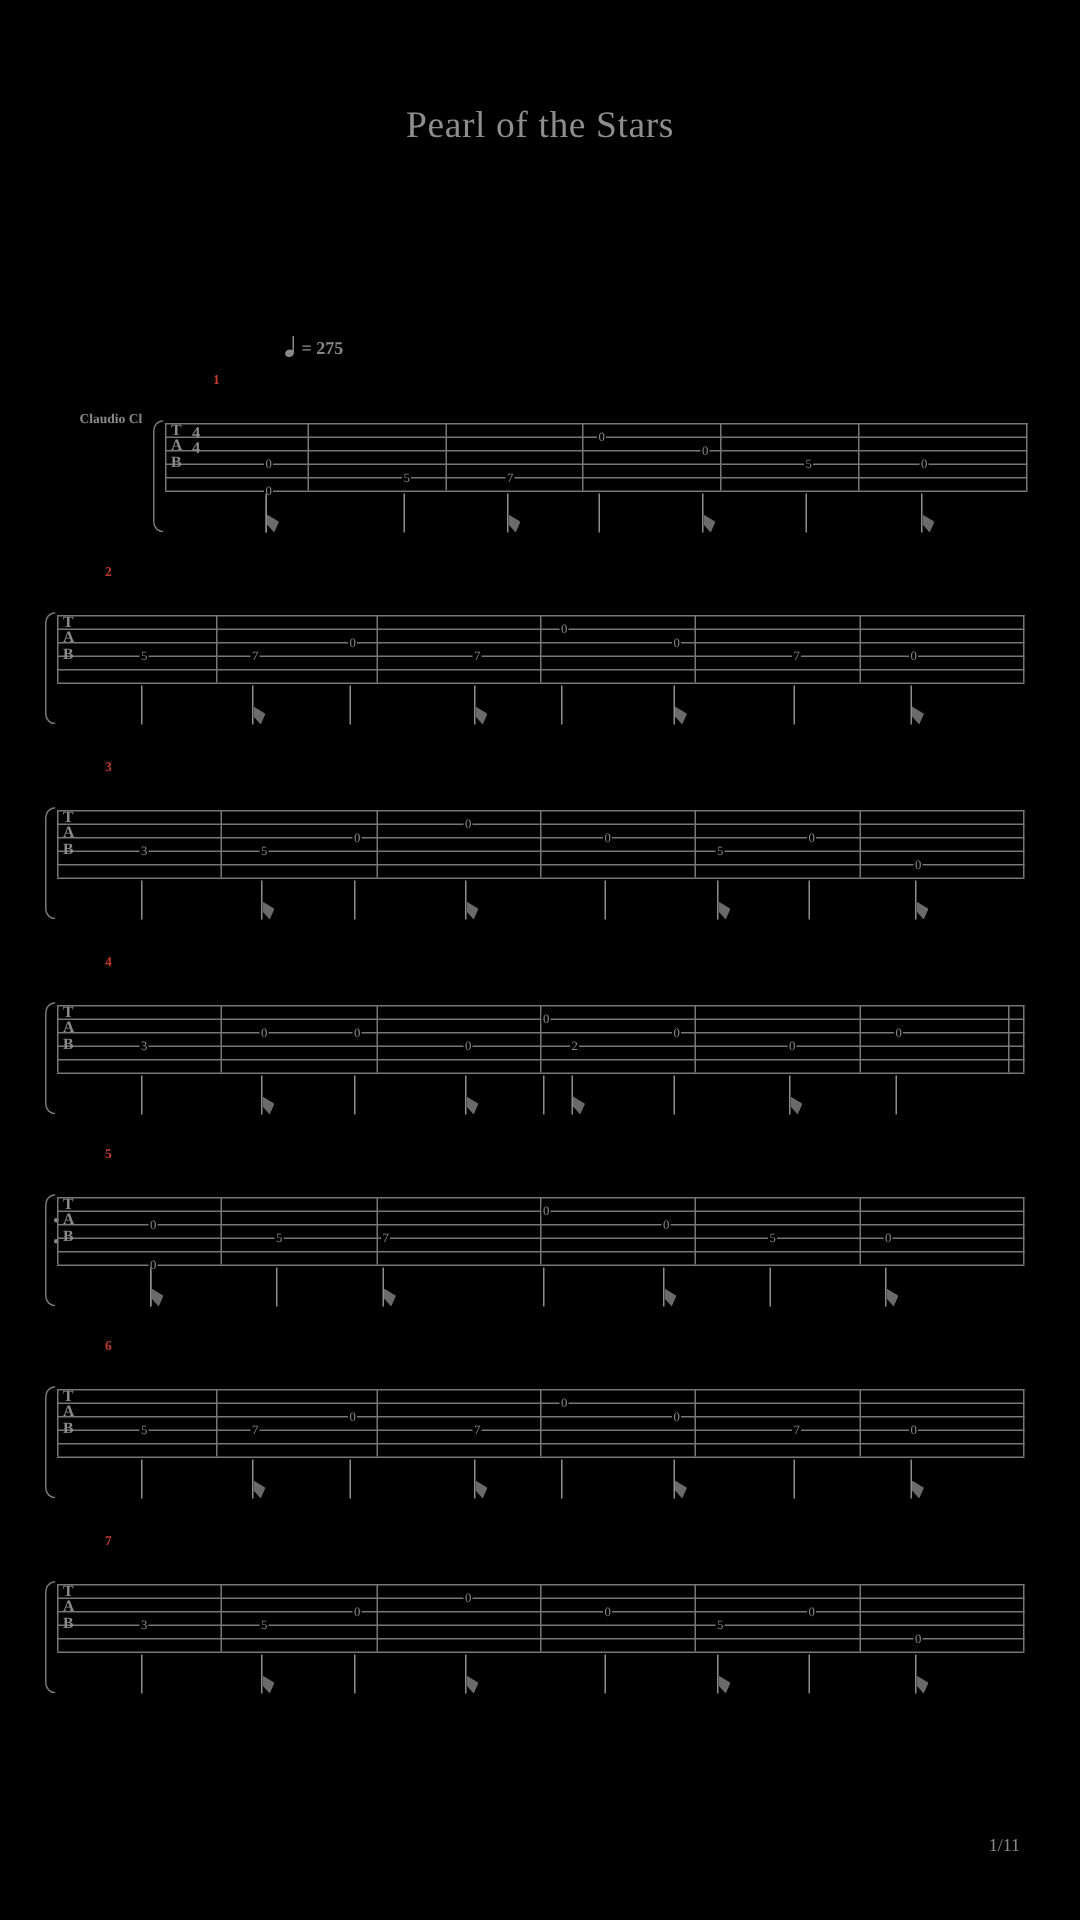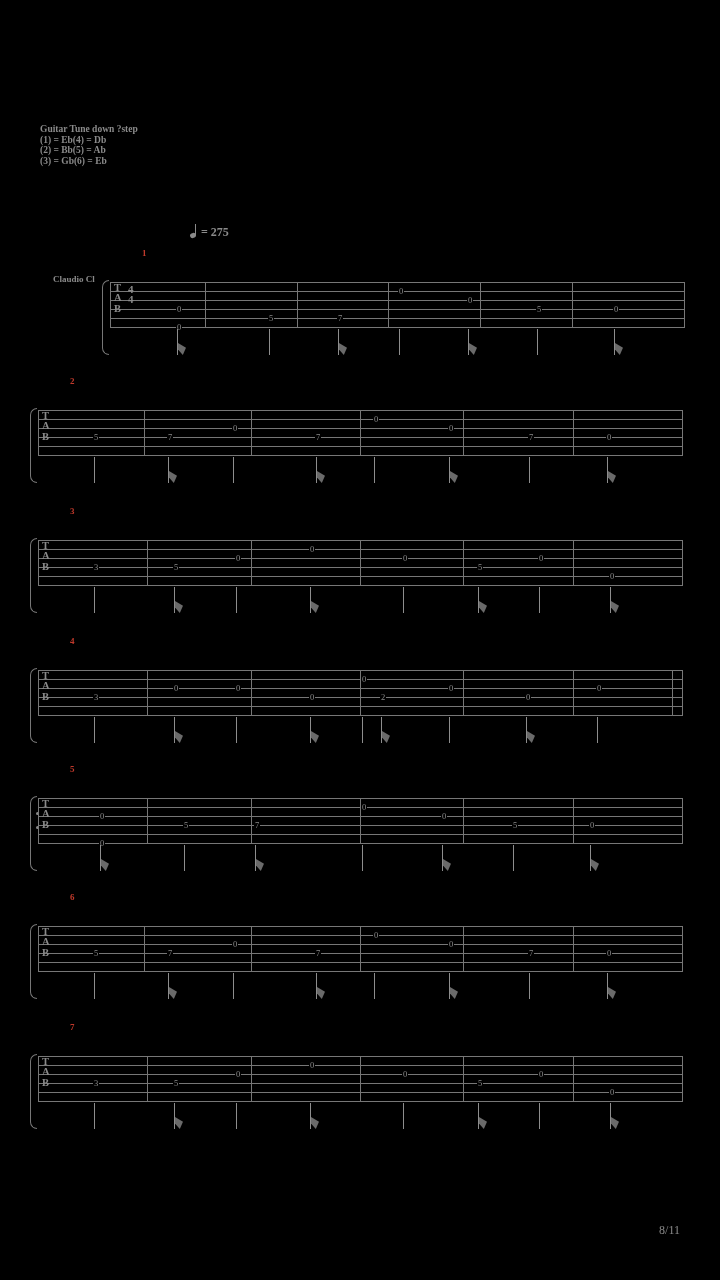--- a/index.html
+++ b/index.html
@@ -171,27 +171,22 @@
     background: #8a8a8a;
     border-radius: 50%;
     display: block;
   }
 </style>
 </head>
 <body>
 
 <div class="page">
 
-
-  <div class="tuning">
-    <div>Guitar Tune down ?step</div>
-    <div>(1) = Eb(4) = Db</div>
-    <div>(2) = Bb(5) = Ab</div>
-    <div>(3) = Gb(6) = Eb</div>
-  </div>
+  <div class="title">Pearl of the Stars</div>
+
 
   <div class="tempo">
     <span class="note">
       <span class="head"></span><span class="stem"></span>
     </span>
     <span>= 275</span>
   </div>
 
   <div class="instrument-label">Claudio Cl</div>
 
@@ -510,14 +505,14 @@
         <div class="stem" style="left: 440px; top: 67px; height: 26px;"></div>
         <div class="flag" style="left: 441px; top: 81px;"></div>
         <div class="fret" style="left: 500px; top: 34px;">0</div>
         <div class="stem" style="left: 501px; top: 67px; height: 26px;"></div>
         <div class="fret" style="left: 571px; top: 52px;">0</div>
         <div class="stem" style="left: 572px; top: 67px; height: 26px;"></div>
         <div class="flag" style="left: 573px; top: 81px;"></div>
       </div>
     </div>
 
-  <div class="pagenum">8/11</div>
+  <div class="pagenum">1/11</div>
 </div>
 
 </body></html>

